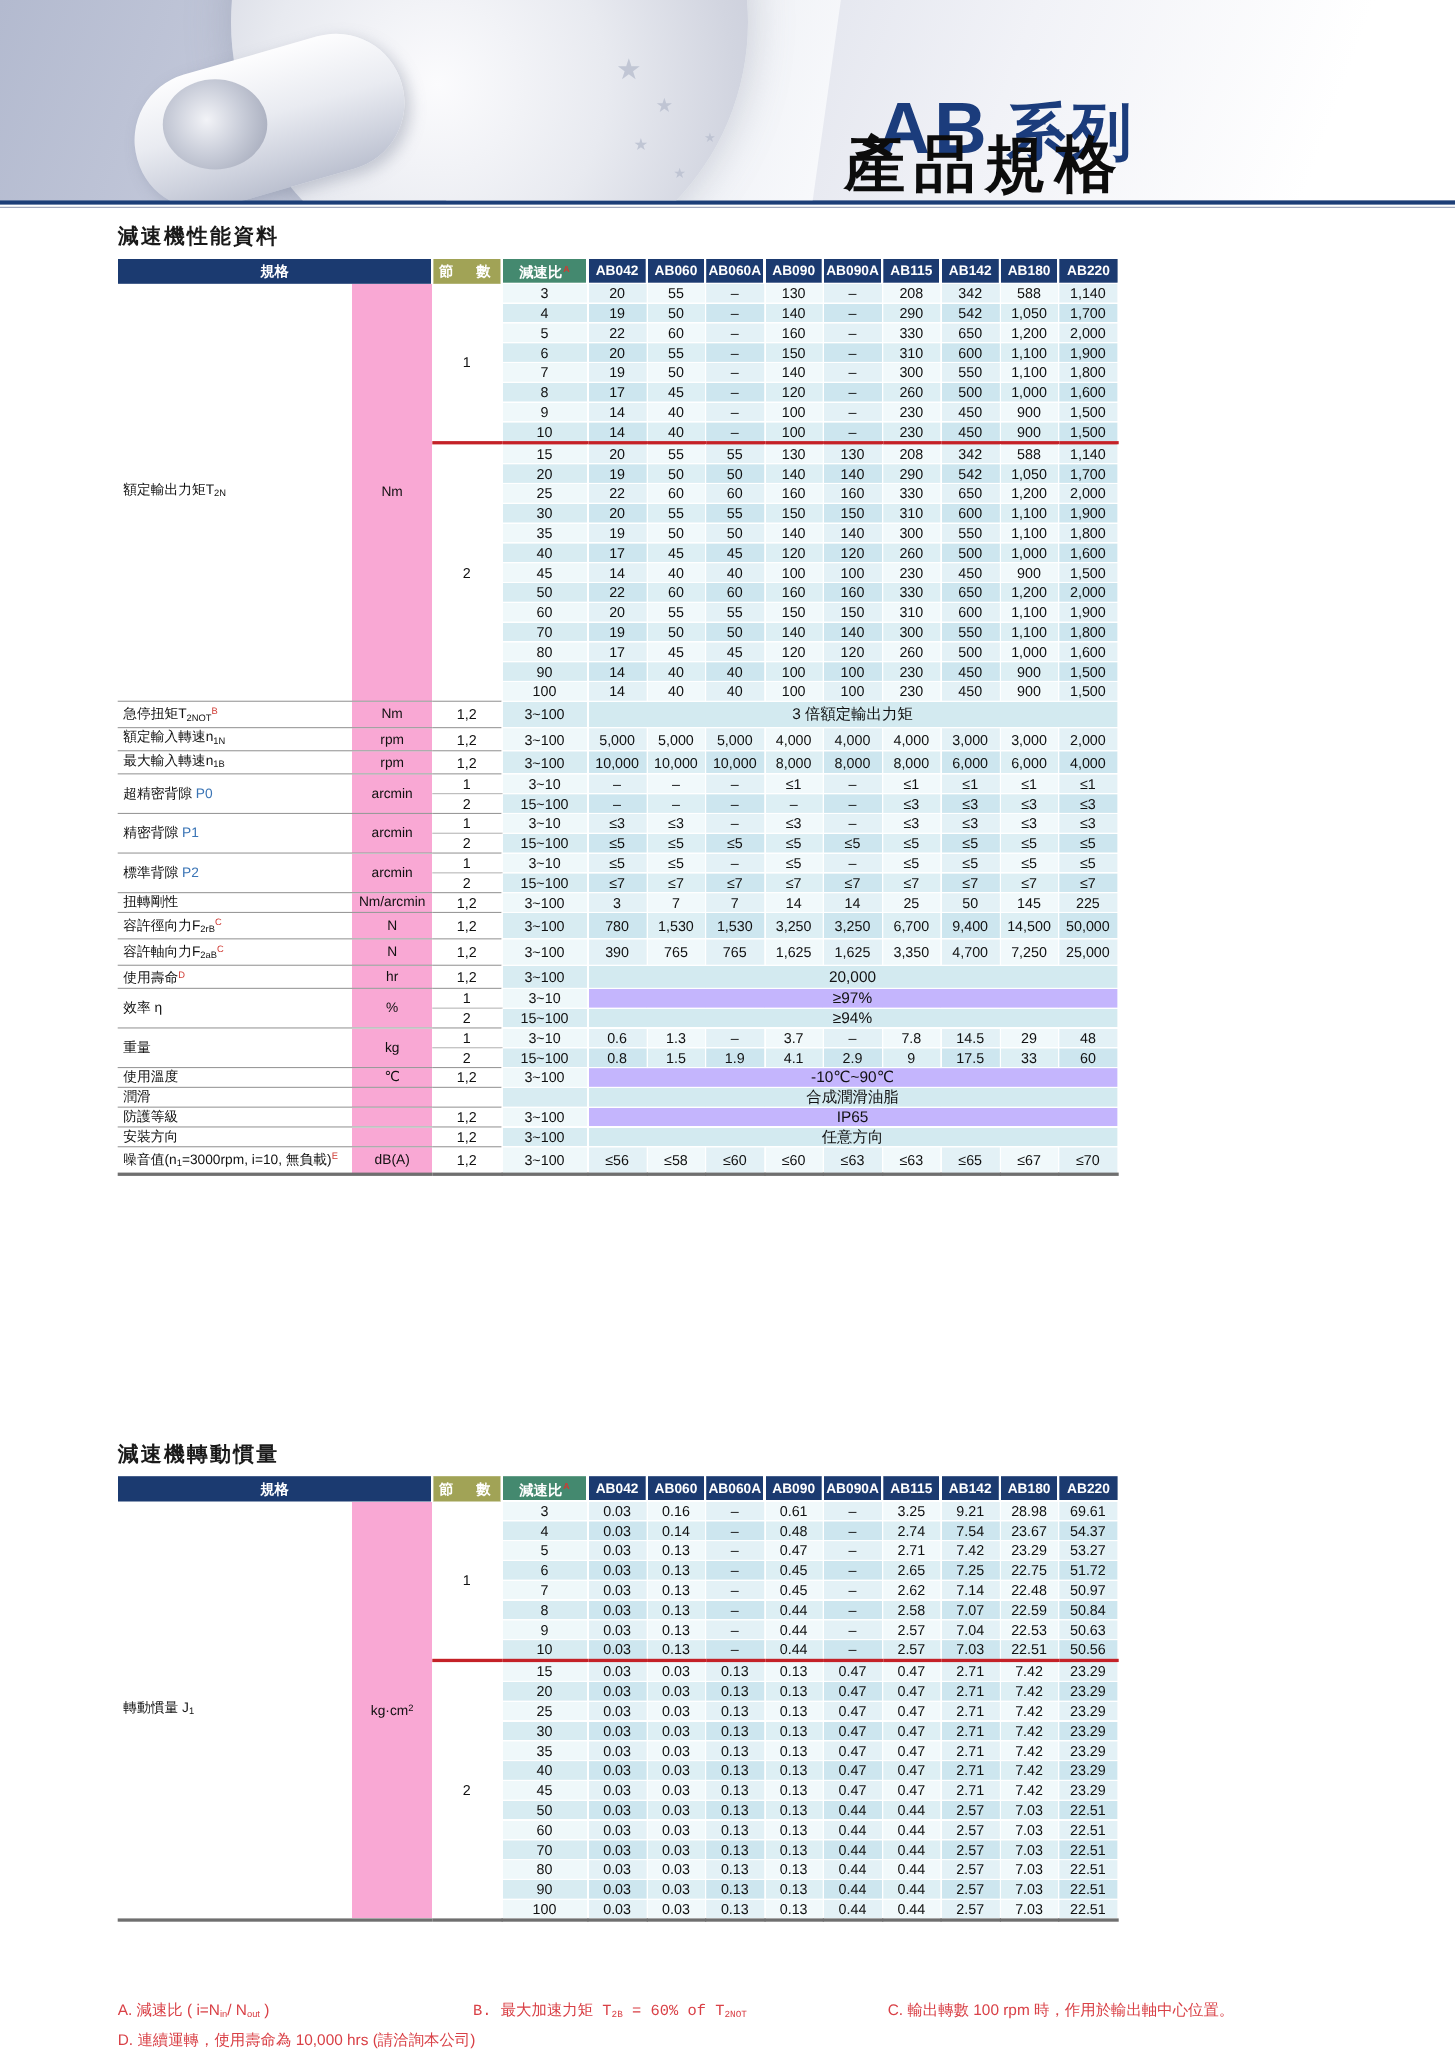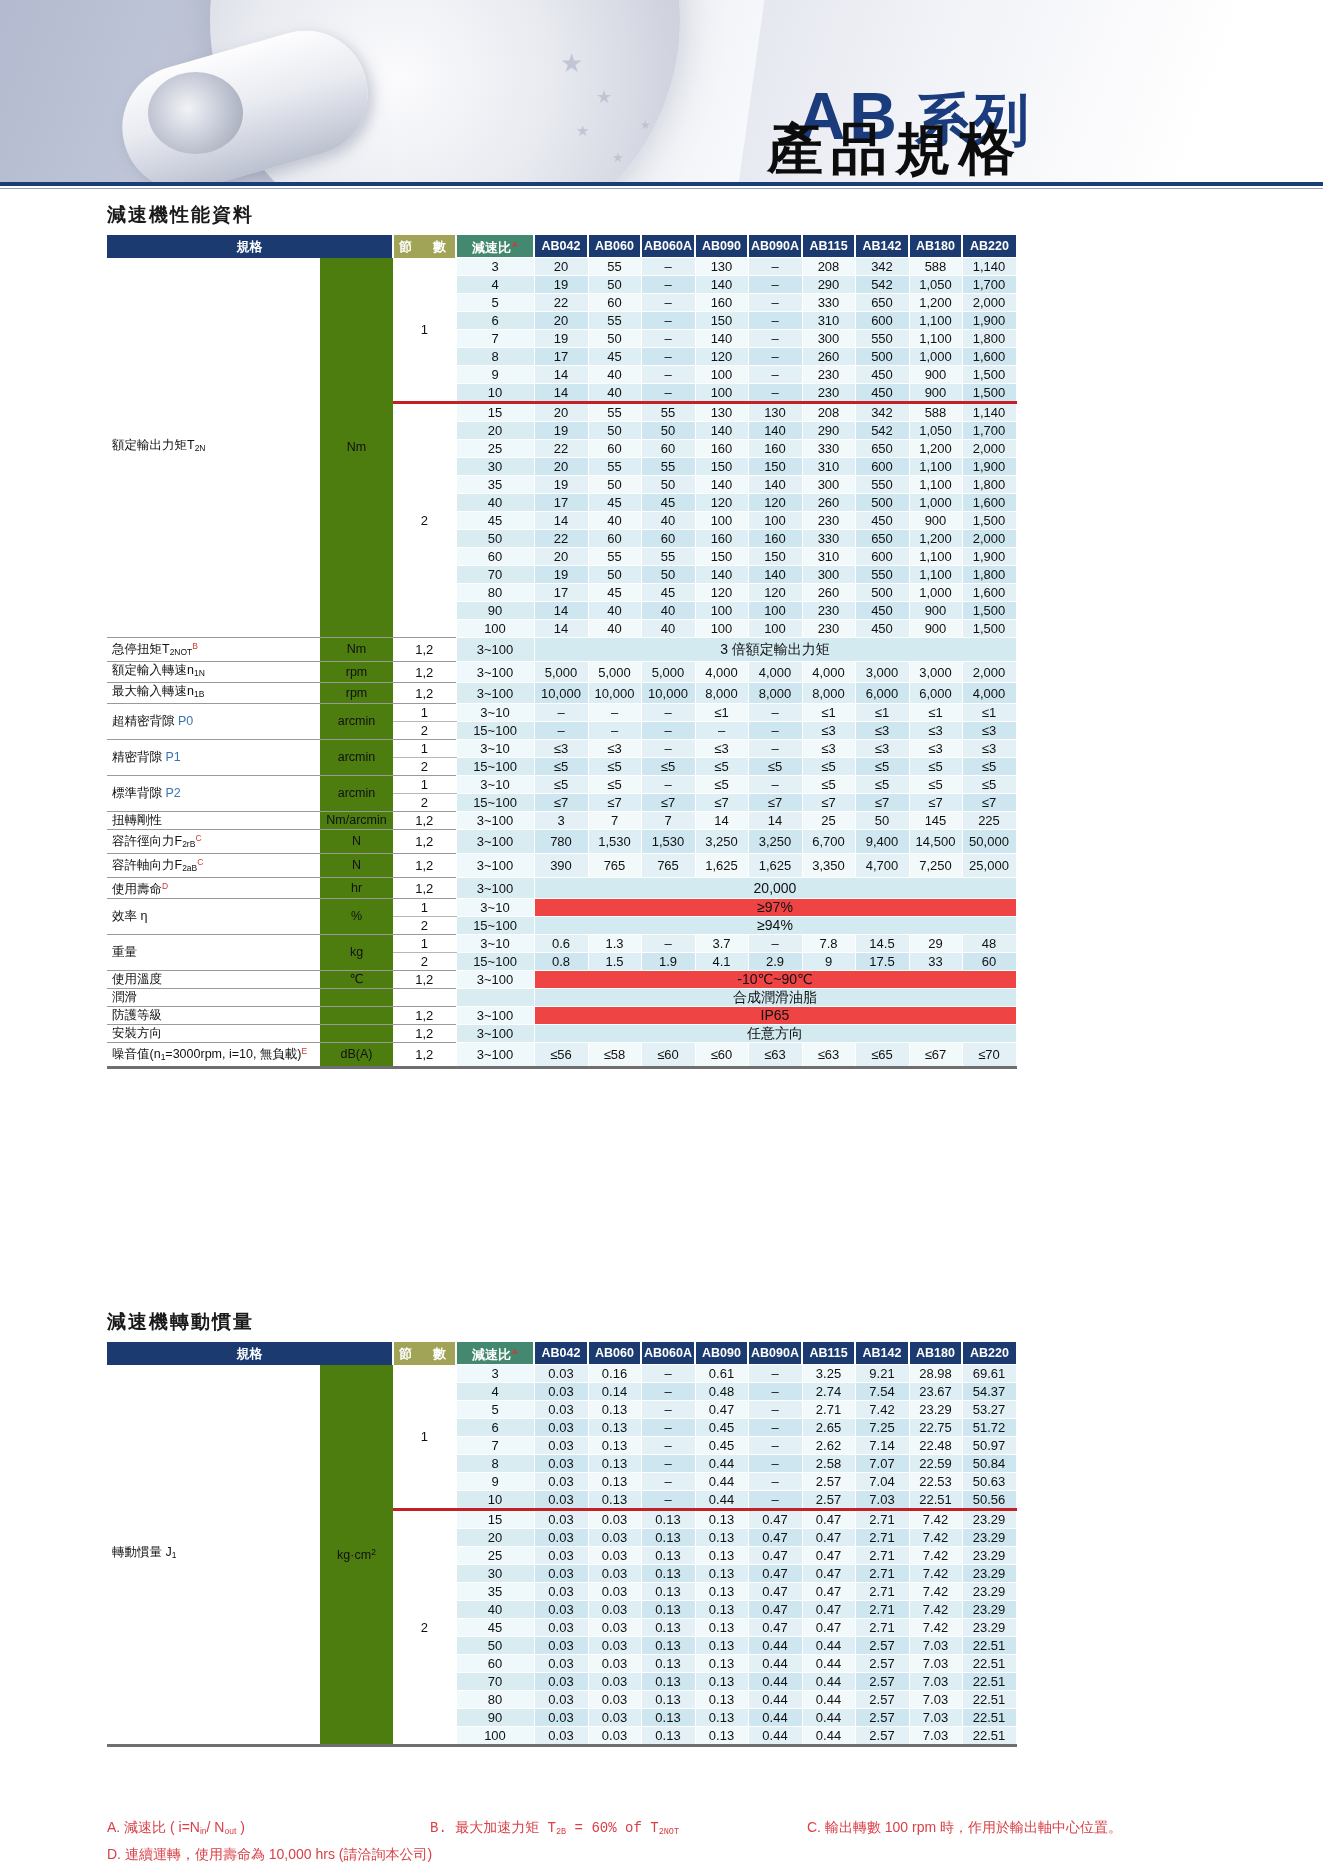--- a/index.html
+++ b/index.html
@@ -61,29 +61,29 @@
   .spec-table thead th{
     background:#1b3a70;color:#fff;font-weight:bold;font-size:13px;height:19px;line-height:19px;
     border-left:2px solid #ffffff;
   }
   .spec-table thead th:first-child{border-left:none;}
   .spec-table thead th.h-stg{background:#a1a356;letter-spacing:4px;}
   .spec-table thead th.h-rat{background:#44896f;}
   .spec-table thead th.h-model{font-size:12.5px;}
   sup.a{color:#cf3a33;font-size:8px;vertical-align:5px;margin-left:1px;}
   td.lbl{text-align:left;padding-left:5px;background:#fff;font-size:12.5px;}
-  td.unit{background:#4d7c0f;font-size:12.5px;margin-left:13px;}
+  td.unit{background:#f9a8d4;font-size:12.5px;margin-left:13px;}
   td.stg{background:#fff;}
   td.rat{border:1px solid #fff;}
   td.d{border:1px solid #fff;}
   td.sp{border:1px solid #fff;font-size:14px;}
   .d.r0.c0{background:#e3f1f6}.d.r0.c1{background:#f1f9fb}
   .d.r1.c0{background:#cde6ef}.d.r1.c1{background:#ddeff4}
   .rat.r0{background:#eff8fa}.rat.r1{background:#d8ecf2}
-  .sp.r0{background:#ef4444}.sp.r1{background:#d3eaf0}
+  .sp.r0{background:#c4b5fd}.sp.r1{background:#d3eaf0}
   tr.g td.lbl,tr.g td.unit,tr.g td.stg,tr.g td.rat{border-top:1px solid #9a9a9a;}
   td.red{border-top:3px solid #c42127 !important;}
   td.sdiv{border-bottom:1px solid #b7b7b7;}
   span.sub{font-size:8.5px;vertical-align:-2px;}
   span.supr{font-size:8.5px;color:#cf3a33;vertical-align:4px;}
   span.sup{font-size:8.5px;vertical-align:4px;}
   span.blue{color:#3a74b5;}
   
   .footnotes{position:relative;margin:72px 0 0 107px;height:84px;font-size:14px;color:#d94046;}
   .footnotes div{position:absolute;white-space:nowrap;}

